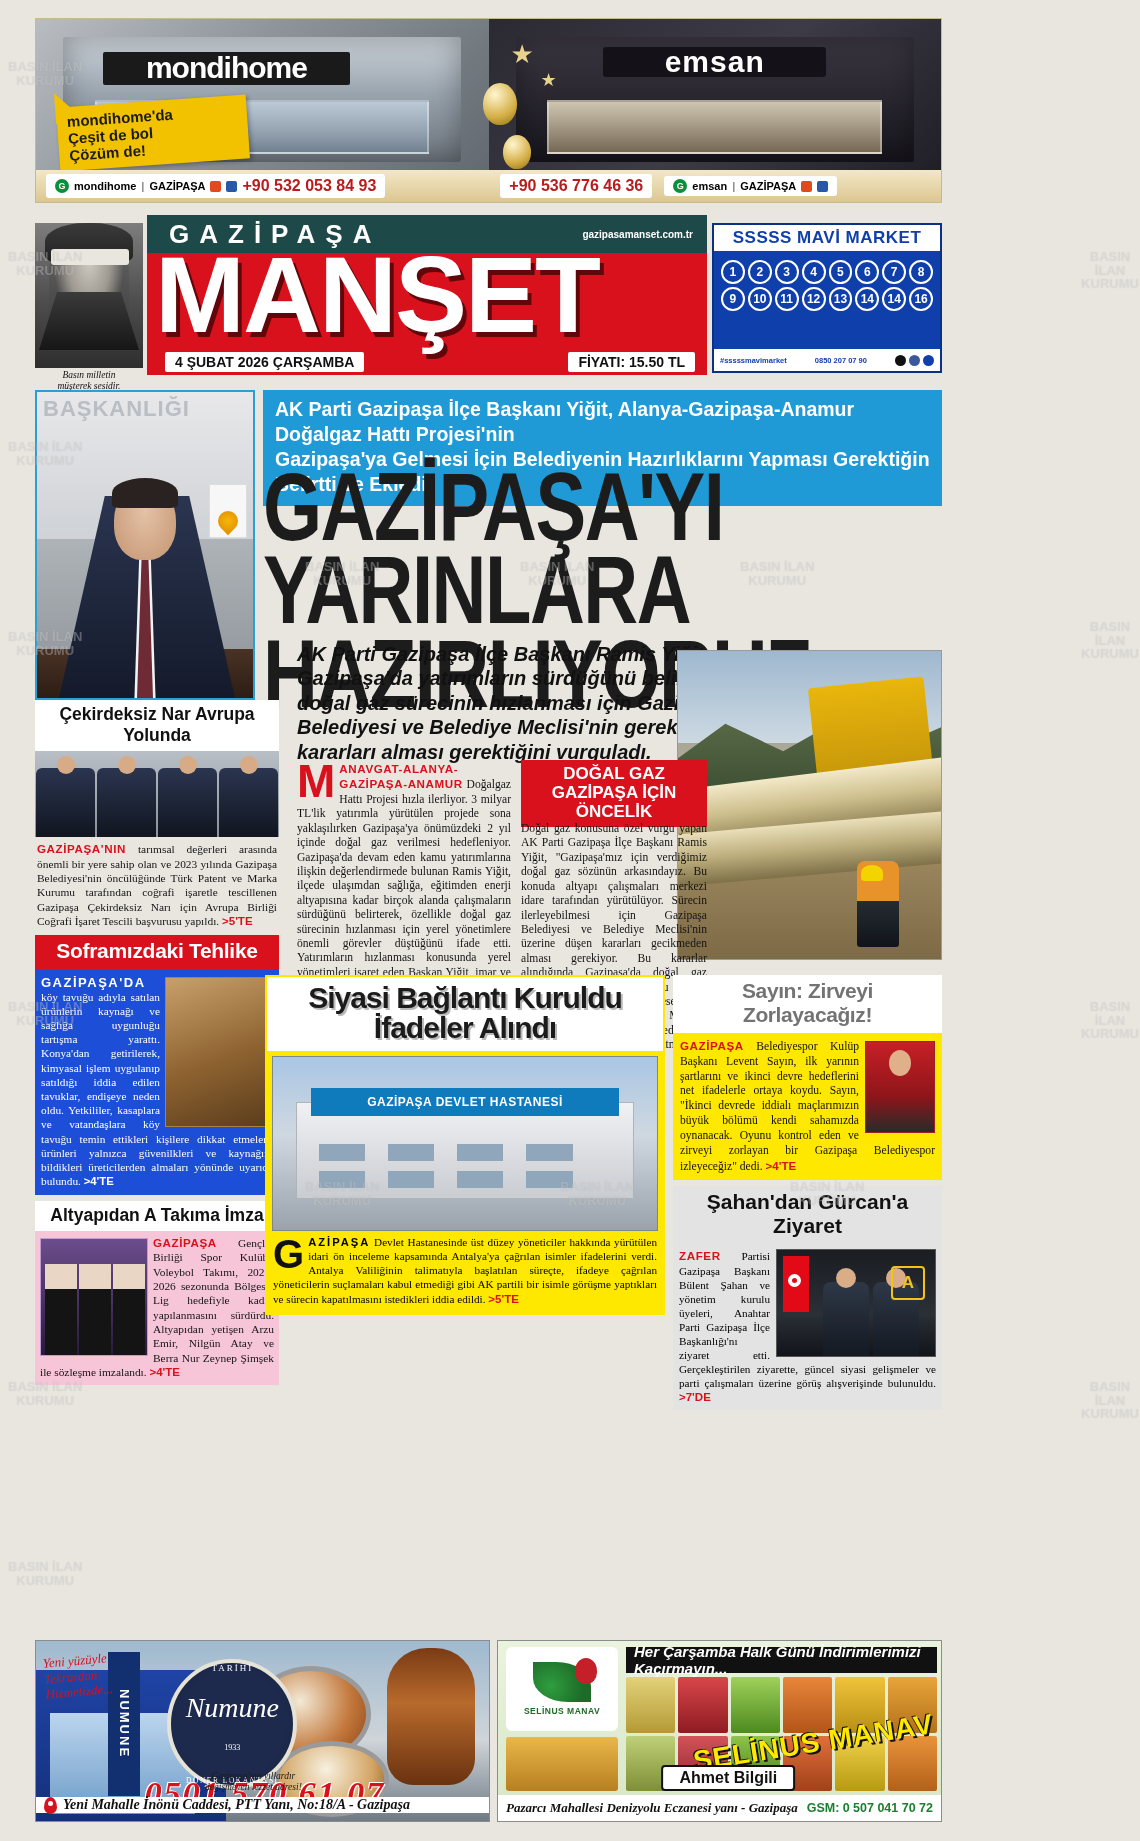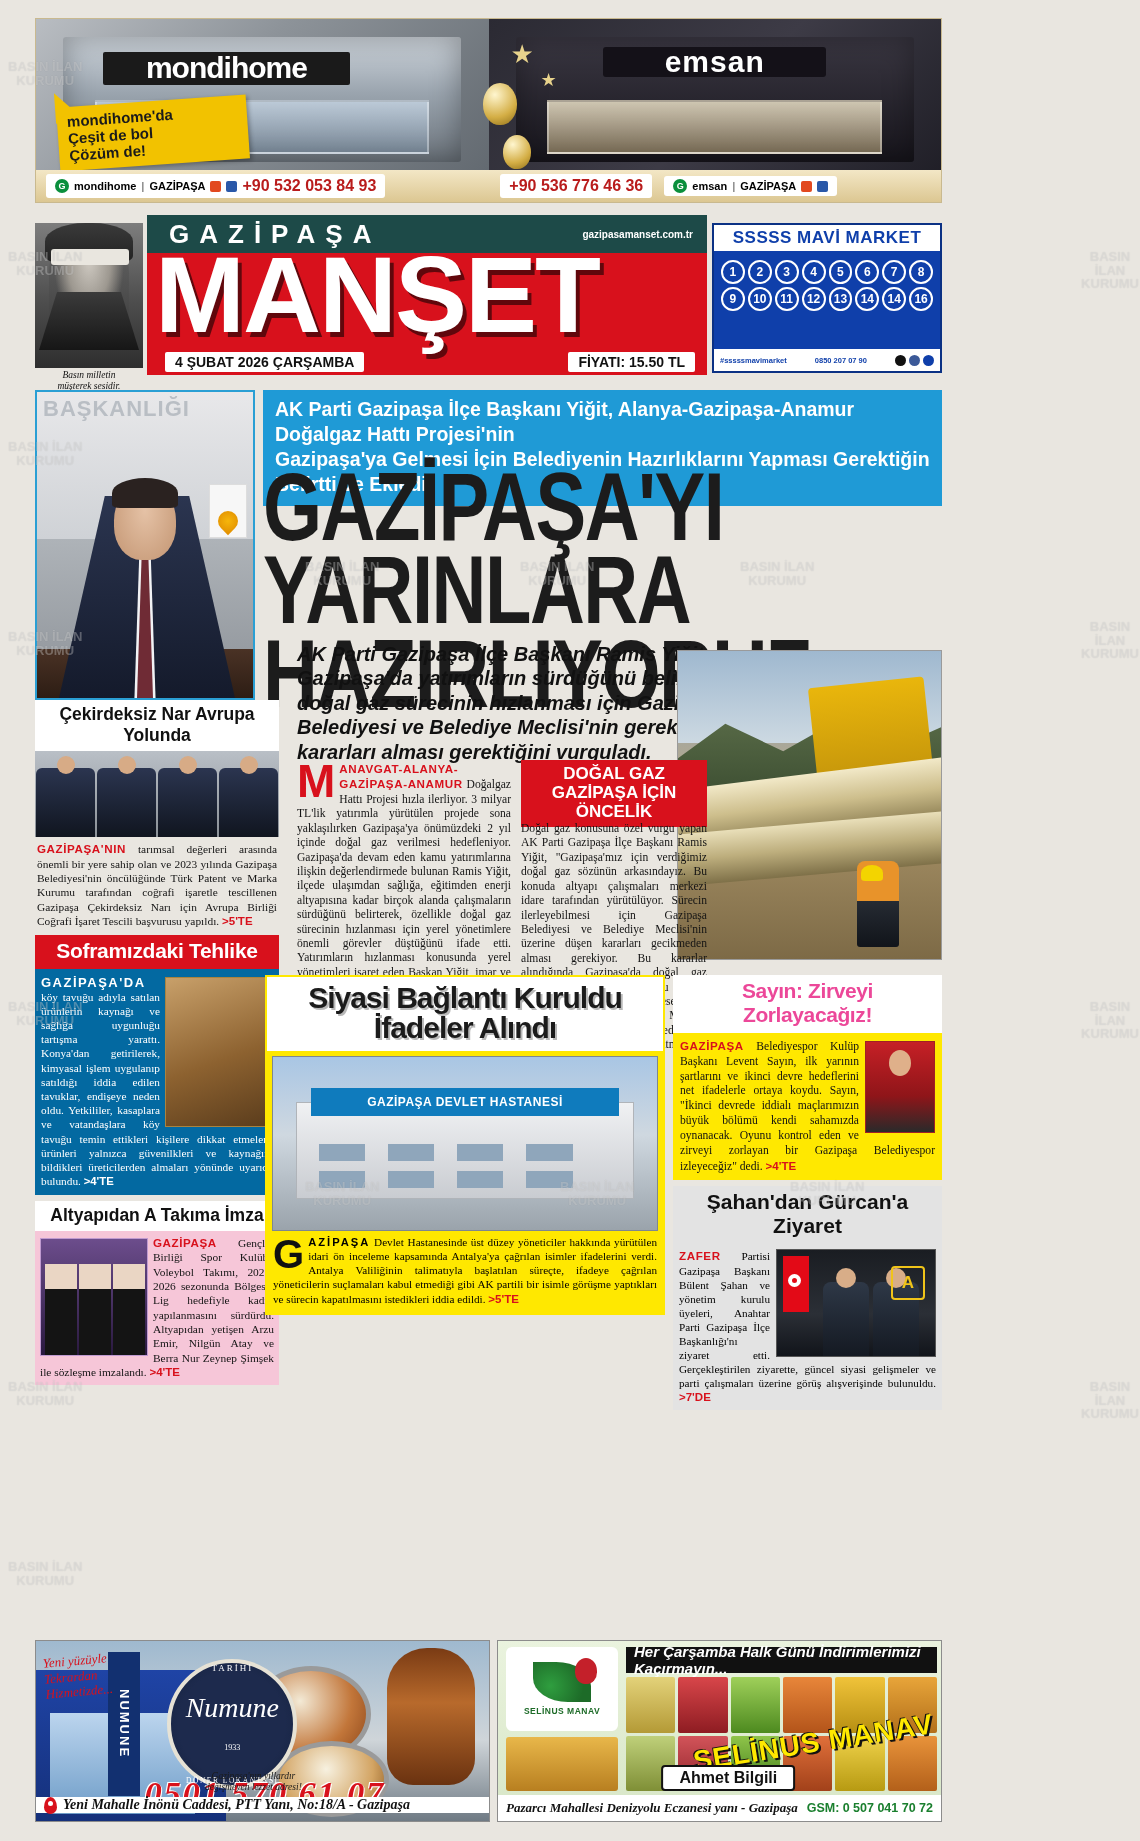--- a/index.html
+++ b/index.html
@@ -320,21 +320,21 @@
   .suits-row i::after { content:""; position:absolute; left:50%;top:-12px;
     transform:translateX(-50%); width:18px;height:18px;border-radius:50%;
     background:#d7ab86; }
   .mini-body { font-size:11.4px; line-height:1.26; text-align:justify;
     padding:5px 2px 0; color:#141414; }
   .redhead {
     background:#d8111c; color:#fff; font-family:"Liberation Sans",sans-serif;
     font-weight:bold; font-size:21px; text-align:center; padding:4px 3px 6px;
     letter-spacing:-.3px;
   }
-  .redpanel { background:#0369a1; color:#fff; padding:6px; }
+  .redpanel { background:#1d4ed8; color:#fff; padding:6px; }
   .redpanel .lbl { font-family:"Liberation Sans",sans-serif; font-weight:bold;
      font-size:13px; letter-spacing:1.5px; }
   .redpanel .txt { font-size:11.3px; line-height:1.26; text-align:justify; }
   .chicken-photo { width:108px; height:150px; float:right; margin:2px 0 3px 5px;
     background:linear-gradient(160deg,#c8a06a,#8d6230 55%,#5a3c1c);
     border:1px solid #a9833f; }
   .pinkpanel { background:#f6c6d8; padding:5px; }
   .girls-photo { width:108px;height:118px; float:left; margin:2px 5px 3px 0;
     background:linear-gradient(180deg,#6c4d8c,#2a1940);
     border:1px solid #c09ad0; position:relative; overflow:hidden; }
@@ -372,21 +372,21 @@
   .midtext .c { flex:1; font-size:11.2px; line-height:1.24; text-align:justify; }
   .dropcap-b { float:left; font-family:"Liberation Sans",sans-serif;
     font-weight:bold; font-size:40px; line-height:.8; color:#111;
     margin:2px 4px -2px 0; }
 
   
   .rightcol { position:absolute; left:673px; top:975px; width:269px; }
   .yhead {
     background:#fff; text-align:center; padding:4px 3px 6px;
     font-family:"Liberation Sans",sans-serif; font-weight:bold;
-    color:#ec4899; font-size:21px; letter-spacing:-.4px;
+    color:#737373; font-size:21px; letter-spacing:-.4px;
   }
   .ypanel { background:#ffe800; padding:6px 7px; }
   .ypanel .txt { font-size:11.6px; line-height:1.28; text-align:justify; color:#111; }
   .sport-photo { width:70px;height:92px; float:right; margin:2px 0 3px 6px;
     background:linear-gradient(180deg,#c62026 0%,#8f1519 60%,#2a2a2a 100%);
     border:1px solid #a02026; position:relative; }
   .sport-photo .hd { position:absolute;left:50%;top:8px;transform:translateX(-50%);
     width:22px;height:26px;border-radius:50%;background:#dfb08a; }
   .grayhead {
     background:#e3e3e3; text-align:center; padding:4px 3px 6px;

